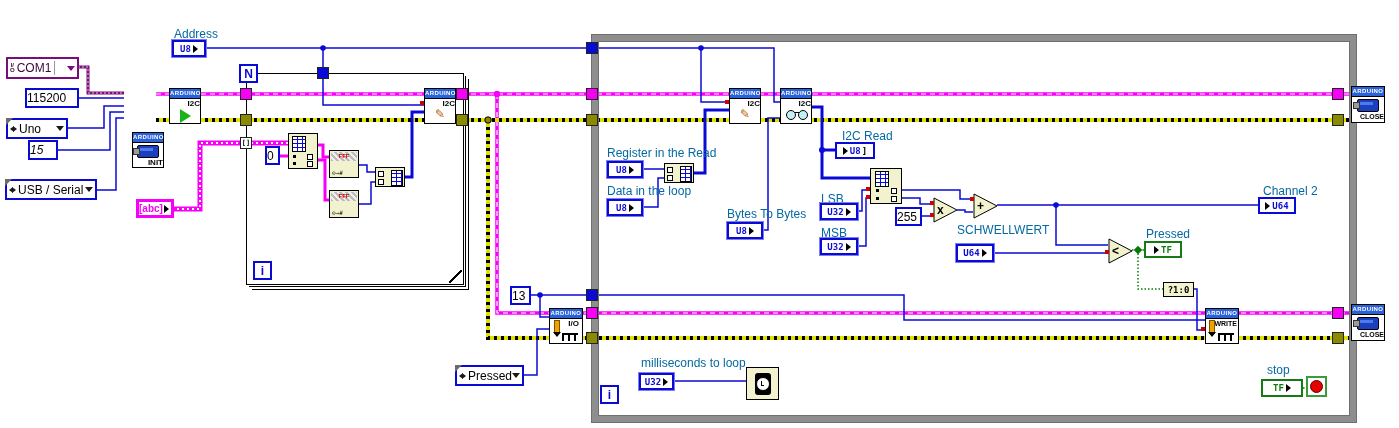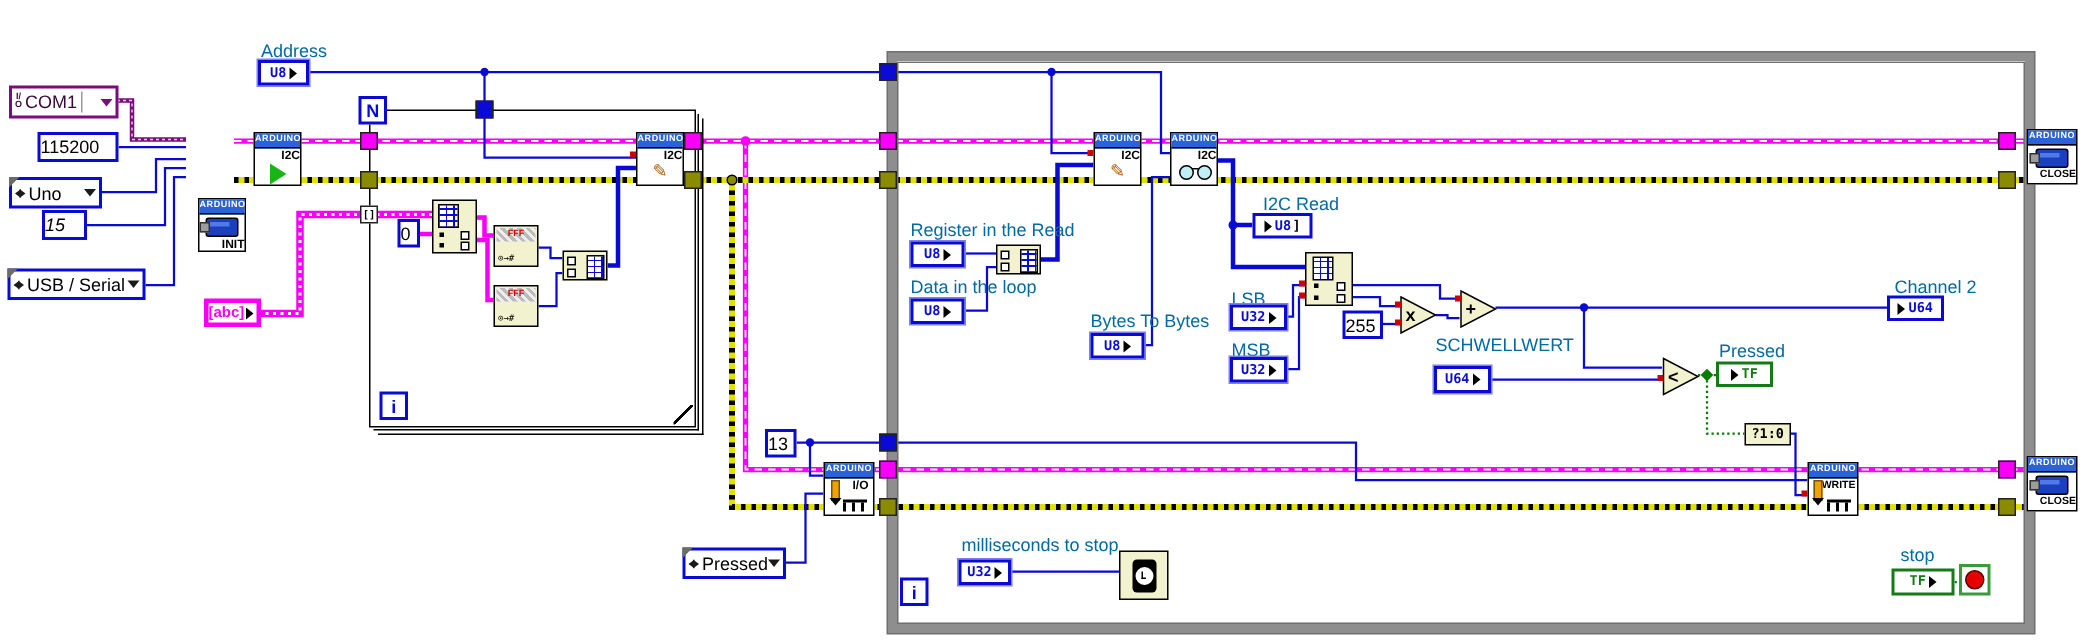--- a/index.html
+++ b/index.html
@@ -421,21 +421,21 @@
       <span>13</span>
     </div>
 
   <div class="dd" style="left:455px;top:365px;width:69px;height:21px;">
     <span class="fold"></span>
     <span class="ring"></span>
     <span>Pressed</span>
     <span class="caret"></span>
   </div>
 
-  <span class="lbl" style="left:641px;top:356px;">milliseconds to stop</span>
+  <span class="lbl" style="left:641px;top:356px;">milliseconds to loop</span>
   <div class="ctl heavy" style="left:639px;top:373px;width:35px;height:17px;">
     <span class="typ">U32</span>
       <span class="arrR"></span>
   </div>
 
   <span class="lbl" style="left:1267px;top:363px;">stop</span>
   <div class="ctl tf" style="left:1261px;top:379px;width:42px;height:18px;">
     <span class="typ g">TF</span>
       <span class="arrR"></span>
   </div>

